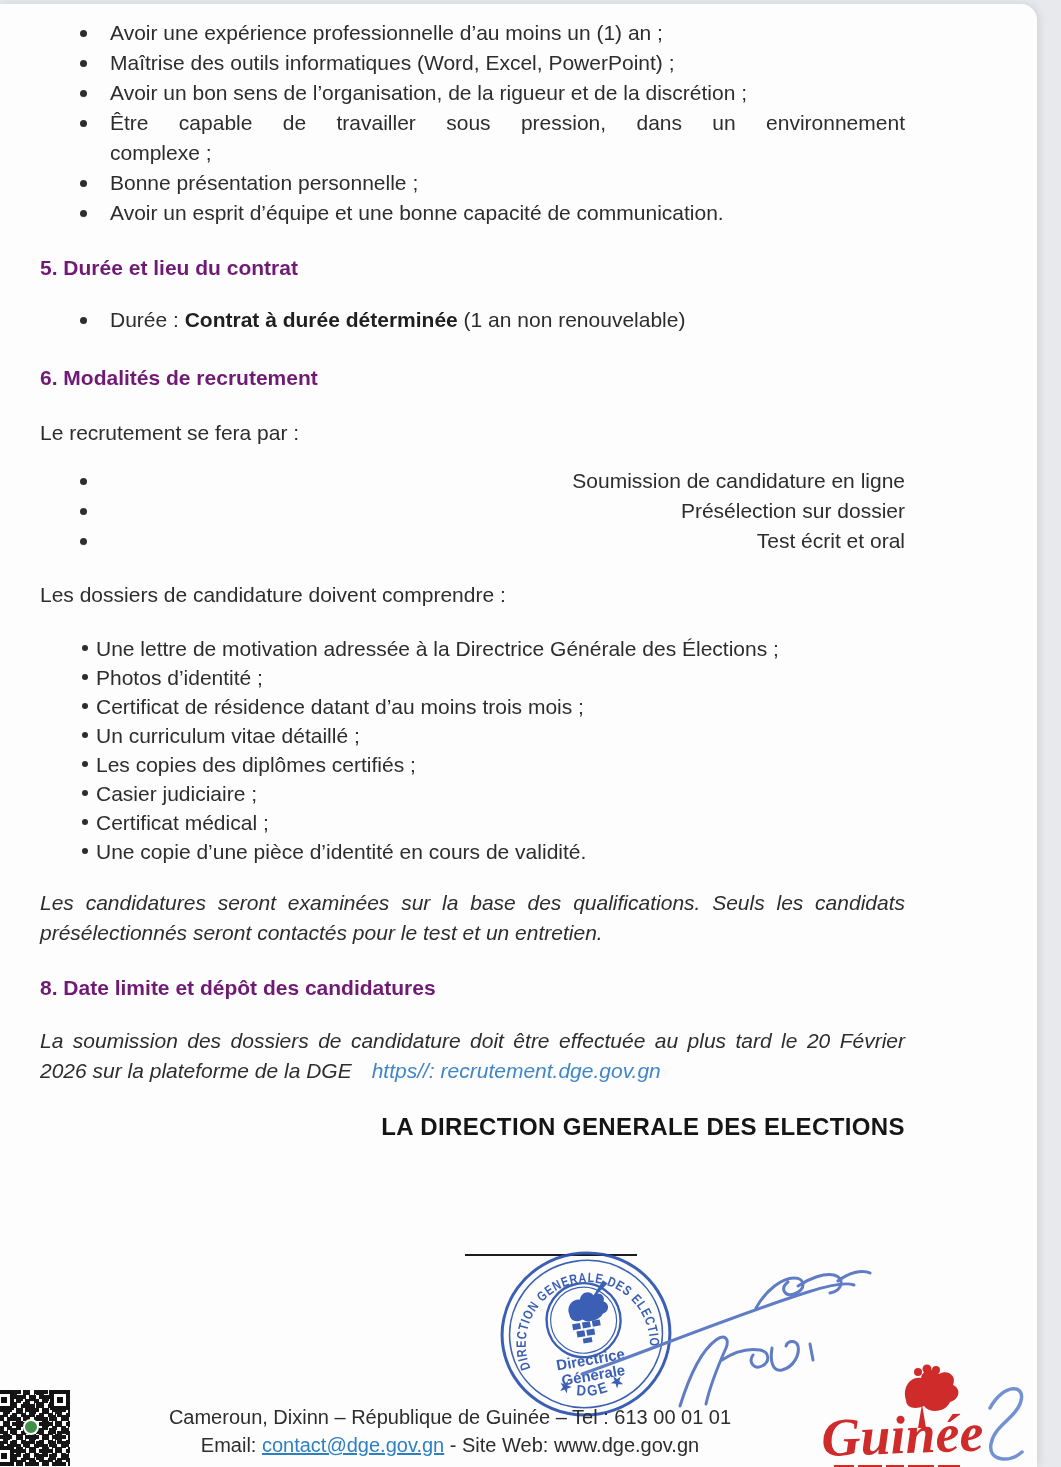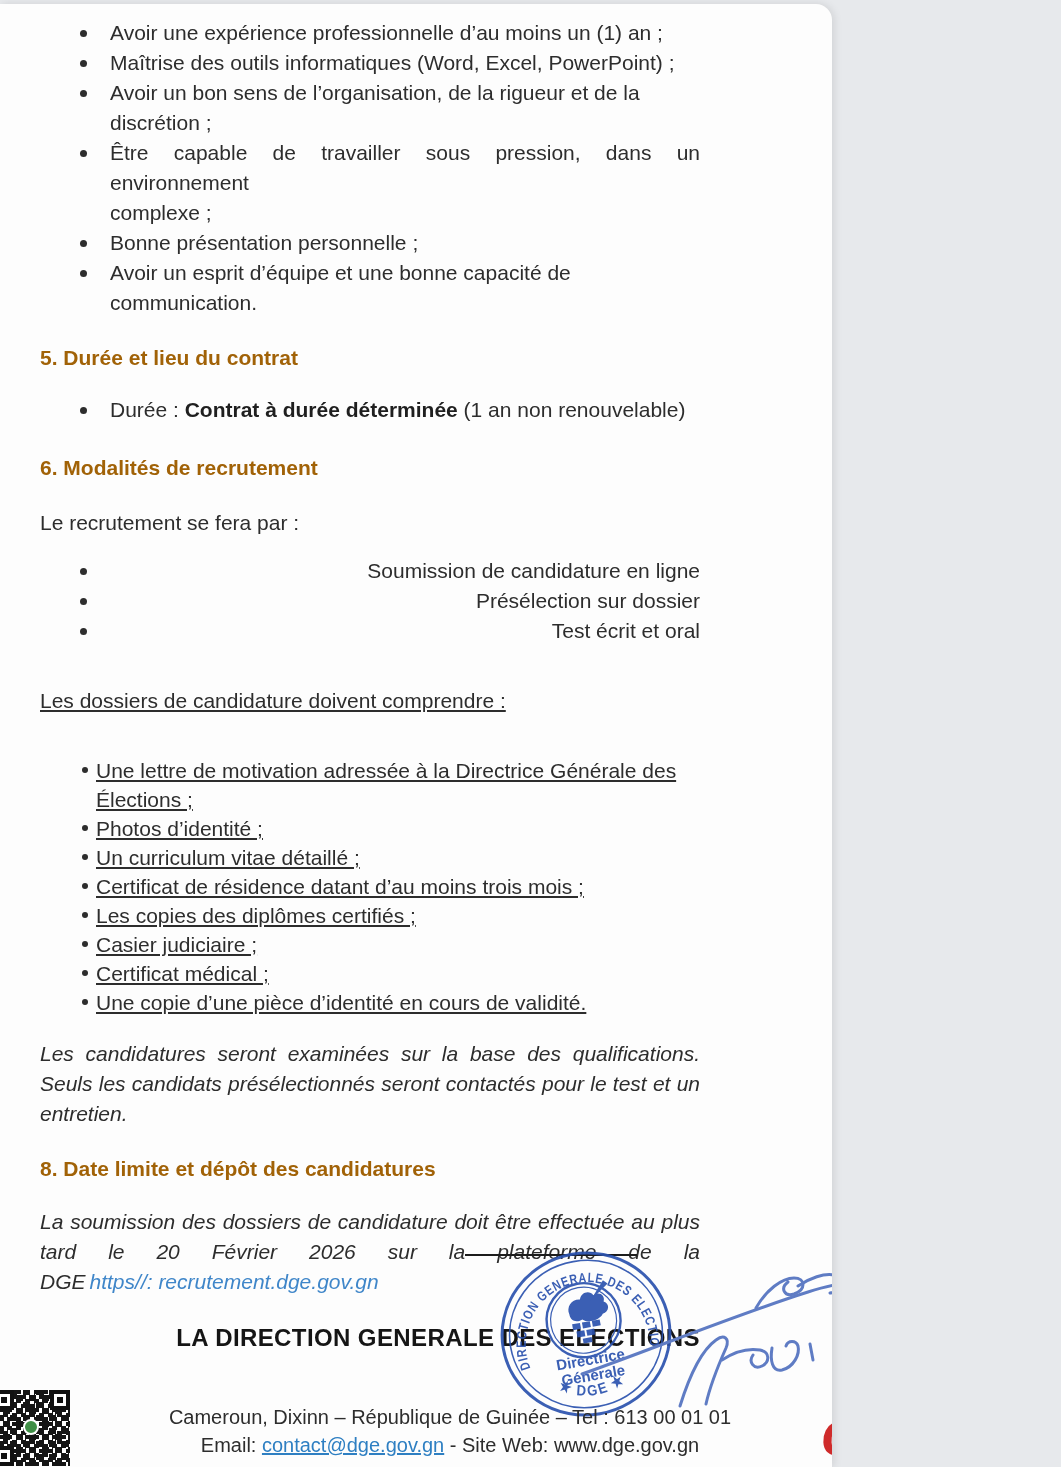--- a/index.html
+++ b/index.html
@@ -2,45 +2,45 @@
 <html><head>
 <meta charset="utf-8">
 <style>
   html,body{margin:0;padding:0;}
   body{
     width:1061px;height:1467px;position:relative;overflow:hidden;
     background:#e7e9ec;
     font-family:"Liberation Sans", sans-serif;
   }
   .page{
-    position:absolute;left:0;top:4px;width:832px;height:1463px;
+    position:absolute;left:0;top:4px;width:1037px;height:1463px;
     background:#fdfdfd;border-radius:0 16px 0 0;
     box-shadow:2px 0 8px rgba(0,0,0,.10);
     overflow:hidden;
   }
   .content{
     padding:14px 132px 0 40px; 
     color:#2d2d2d;font-size:21px;line-height:30px;
   }
   ul{margin:0;padding:0;list-style:none;}
   li{position:relative;padding-left:70px;}
   li::before{
     content:"";position:absolute;left:40px;top:12px;width:7px;height:7px;
     border-radius:50%;background:#2d2d2d;
   }
   ul.tight li{padding-left:56px;line-height:29px;}
   ul.tight li::before{left:42px;top:11px;width:6px;height:6px;}
   .jl{display:block;text-align:justify;text-align-last:justify;}
-  h2{font-size:21px;line-height:30px;font-weight:bold;color:#a16207;margin:0;}
+  h2{font-size:21px;line-height:30px;font-weight:bold;color:#701a75;margin:0;}
   p{margin:0;}
   .just{text-align:justify;font-style:italic;}
   b{color:#1f1f1f;}
   .mt25{margin-top:25px;} .mt26{margin-top:18px;text-align:right;} .mt28{margin-top:28px;}
-  .mt22{margin-top:22px;} .mt23{margin-top:23px;} .mt24{margin-top:40px;text-decoration:underline;}
-  .link-blue{color:#3f86c9;text-decoration:none;margin-left:4px;white-space:nowrap;}
+  .mt22{margin-top:22px;} .mt23{margin-top:23px;} .mt24{margin-top:24px;}
+  .link-blue{color:#3f86c9;text-decoration:none;margin-left:20px;white-space:nowrap;}
   .signoff{
     margin-top:26px;text-align:right;font-size:24px;letter-spacing:.4px;
     color:#151515;
   }
   .signoff-underline{position:absolute;left:465px;top:1250px;width:172px;height:2px;background:#1c1c1c;}
   
   .stamp{position:absolute;left:498px;top:1246px;width:176px;height:168px;opacity:.92;}
   
   .signature{position:absolute;left:570px;top:1250px;width:330px;height:170px;}
   
@@ -99,22 +99,22 @@
     <ul class="mt26">
       <li>Soumission de candidature en ligne</li>
       <li>Présélection sur dossier</li>
       <li>Test écrit et oral</li>
     </ul>
 
     <p class="mt24">Les dossiers de candidature doivent comprendre :</p>
     <ul class="tight mt24">
       <li>Une lettre de motivation adressée à la Directrice Générale des Élections ;</li>
       <li>Photos d’identité ;</li>
+      <li>Certificat de résidence datant d’au moins trois mois ;</li>
       <li>Un curriculum vitae détaillé ;</li>
-      <li>Certificat de résidence datant d’au moins trois mois ;</li>
       <li>Les copies des diplômes certifiés ;</li>
       <li>Casier judiciaire ;</li>
       <li>Certificat médical ;</li>
       <li>Une copie d’une pièce d’identité en cours de validité.</li>
     </ul>
     <p class="just mt22">Les candidatures seront examinées sur la base des qualifications. Seuls les candidats présélectionnés seront contactés pour le test et un entretien.</p>
 
     <h2 class="mt25">8. Date limite et dépôt des candidatures</h2>
     <p class="just mt23">
       <span>La soumission des dossiers de candidature doit être effectuée au plus tard le 20 Février 2026 sur la plateforme de la DGE</span><a href="#" class="link-blue">https//: recrutement.dge.gov.gn</a>

